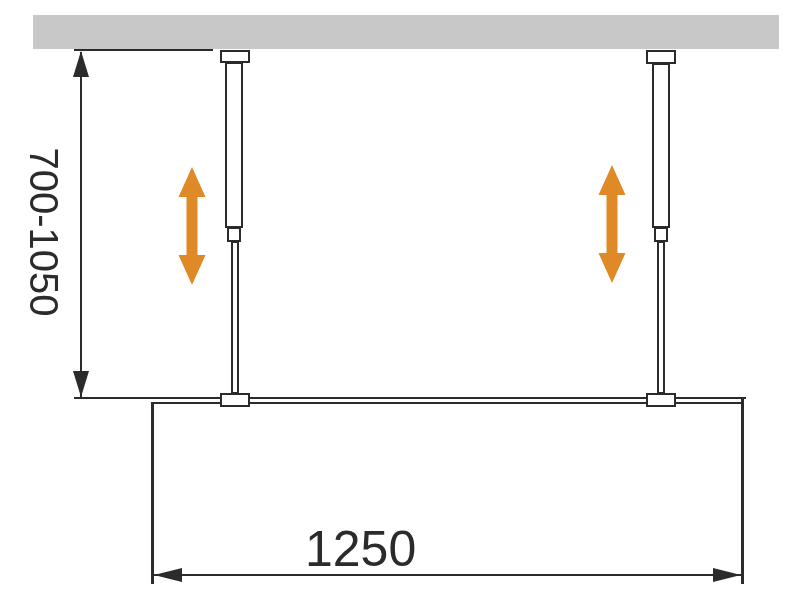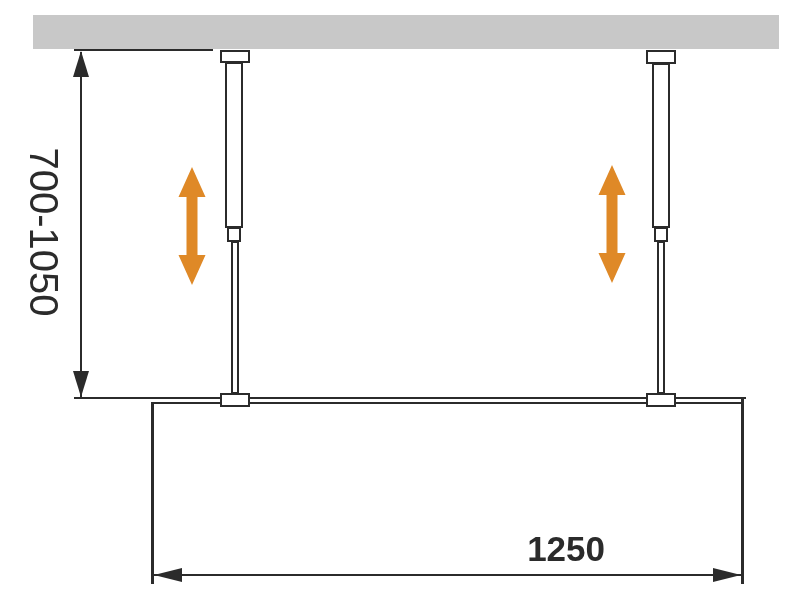--- a/index.html
+++ b/index.html
@@ -50,22 +50,22 @@
   
   .dim-horiz   { left: 154px; top: 574px; width: 588px; height: 2px; }
   .arrow-left  { left: 154px; top: 568px;
     border-top: 7px solid transparent; border-bottom: 7px solid transparent;
     border-right: 28px solid var(--line, #2b2b2b); }
   .arrow-right { left: 713px; top: 568px;
     border-top: 7px solid transparent; border-bottom: 7px solid transparent;
     border-left: 28px solid var(--line, #2b2b2b); }
   .width-label {
     left: 305px; top: 526px; width: 300px; height: 46px;
-    text-align: right; font-size: 35px; line-height: 46px;
-    color: var(--text, #2b2b2b); white-space: nowrap; font-weight: bold;
+    text-align: left; font-size: 50px; line-height: 46px;
+    color: var(--text, #2b2b2b); white-space: nowrap;
   }
 
   
   .part {
     box-sizing: border-box;
     background: #fff;
     border: 2px solid var(--line, #2b2b2b);
   }
   .l-bracket { left: 220px; top: 50px;  width: 30px; height: 13px; }
   .l-tube    { left: 225px; top: 62px;  width: 18px; height: 166px; }

